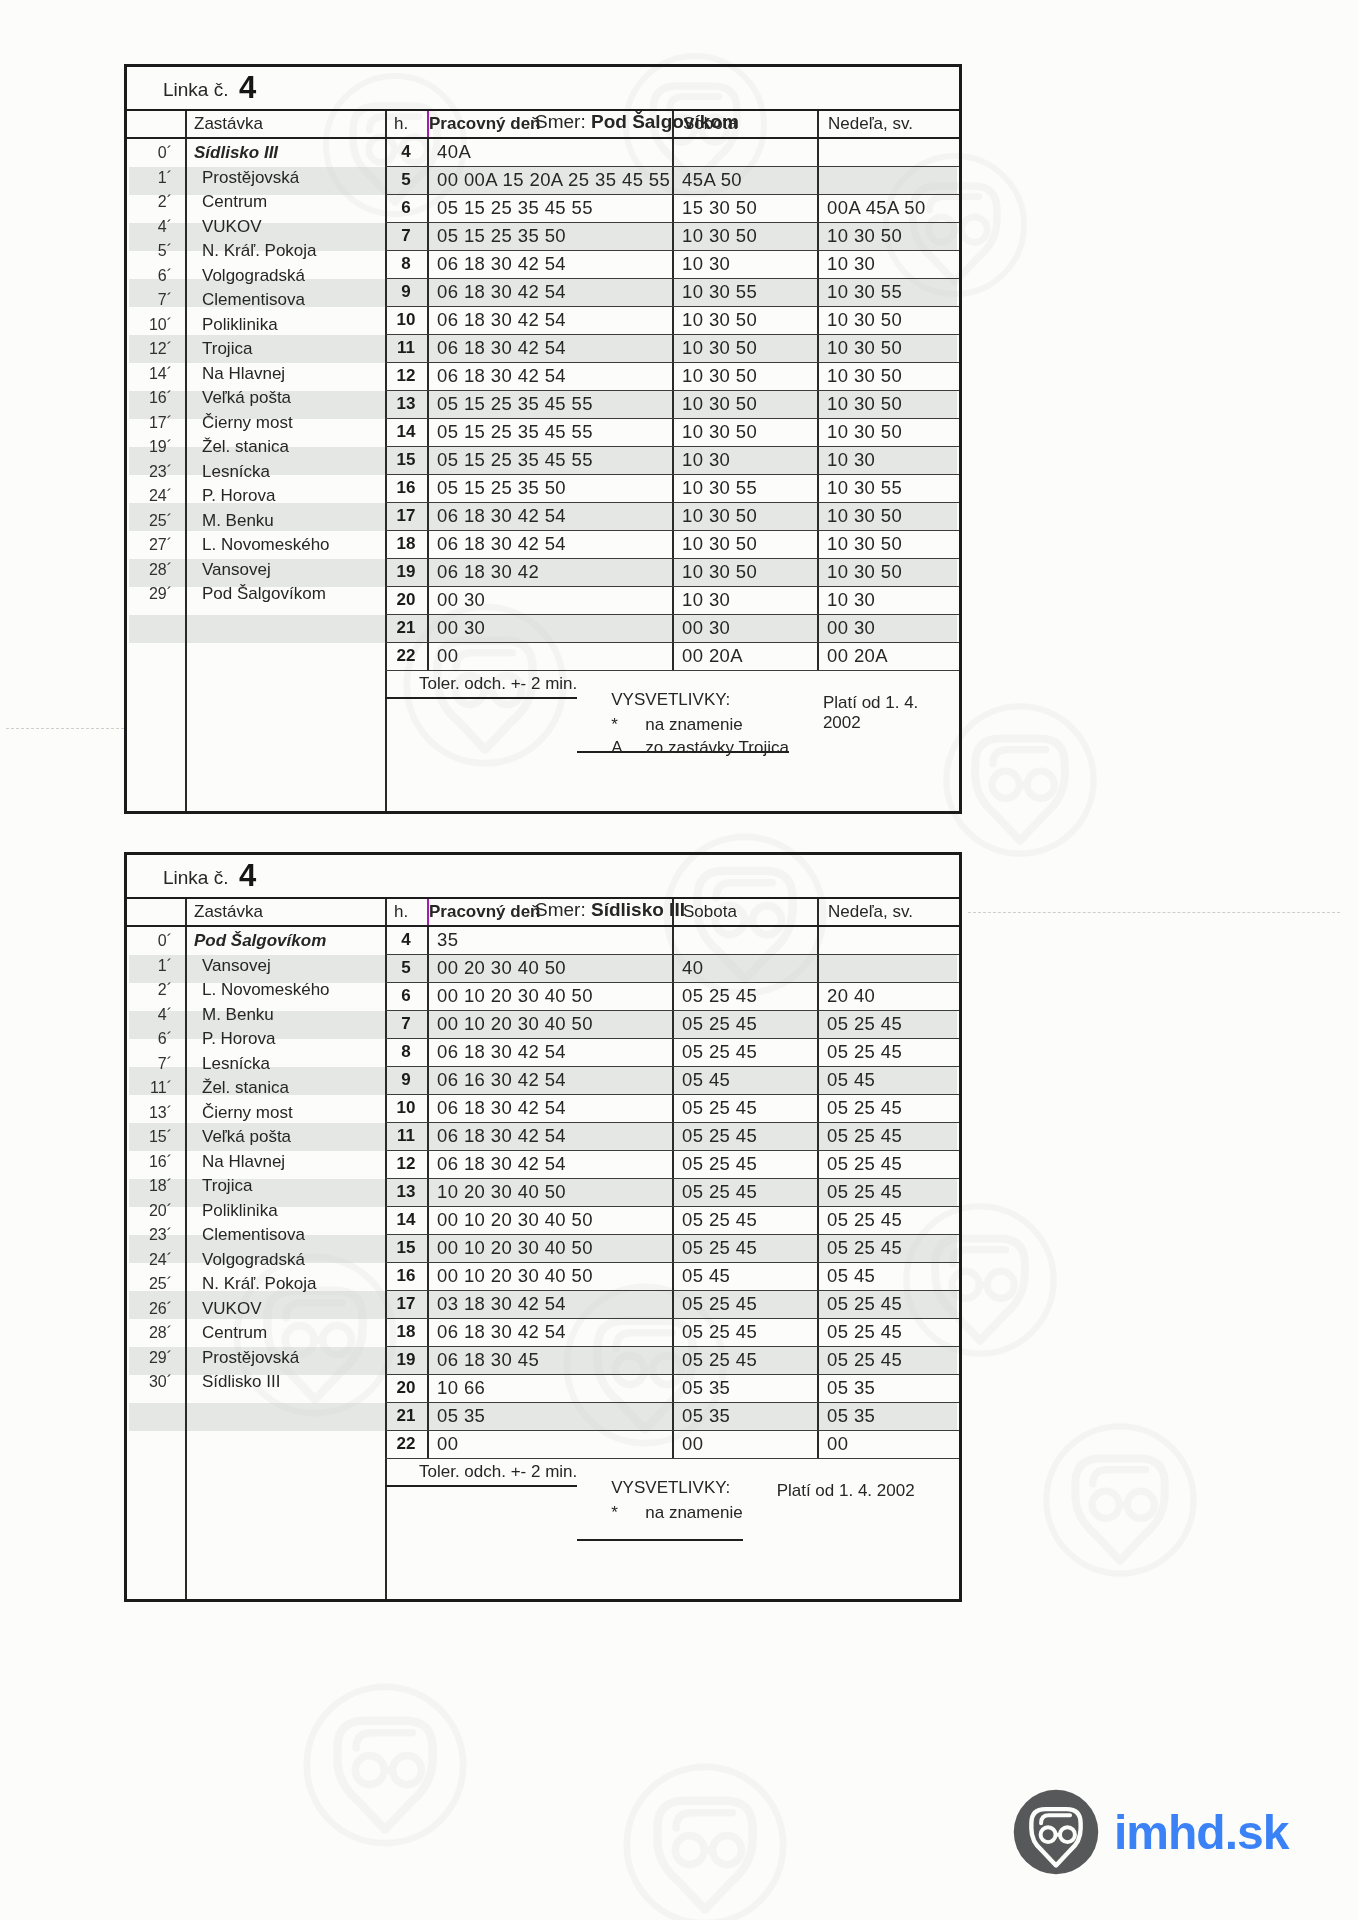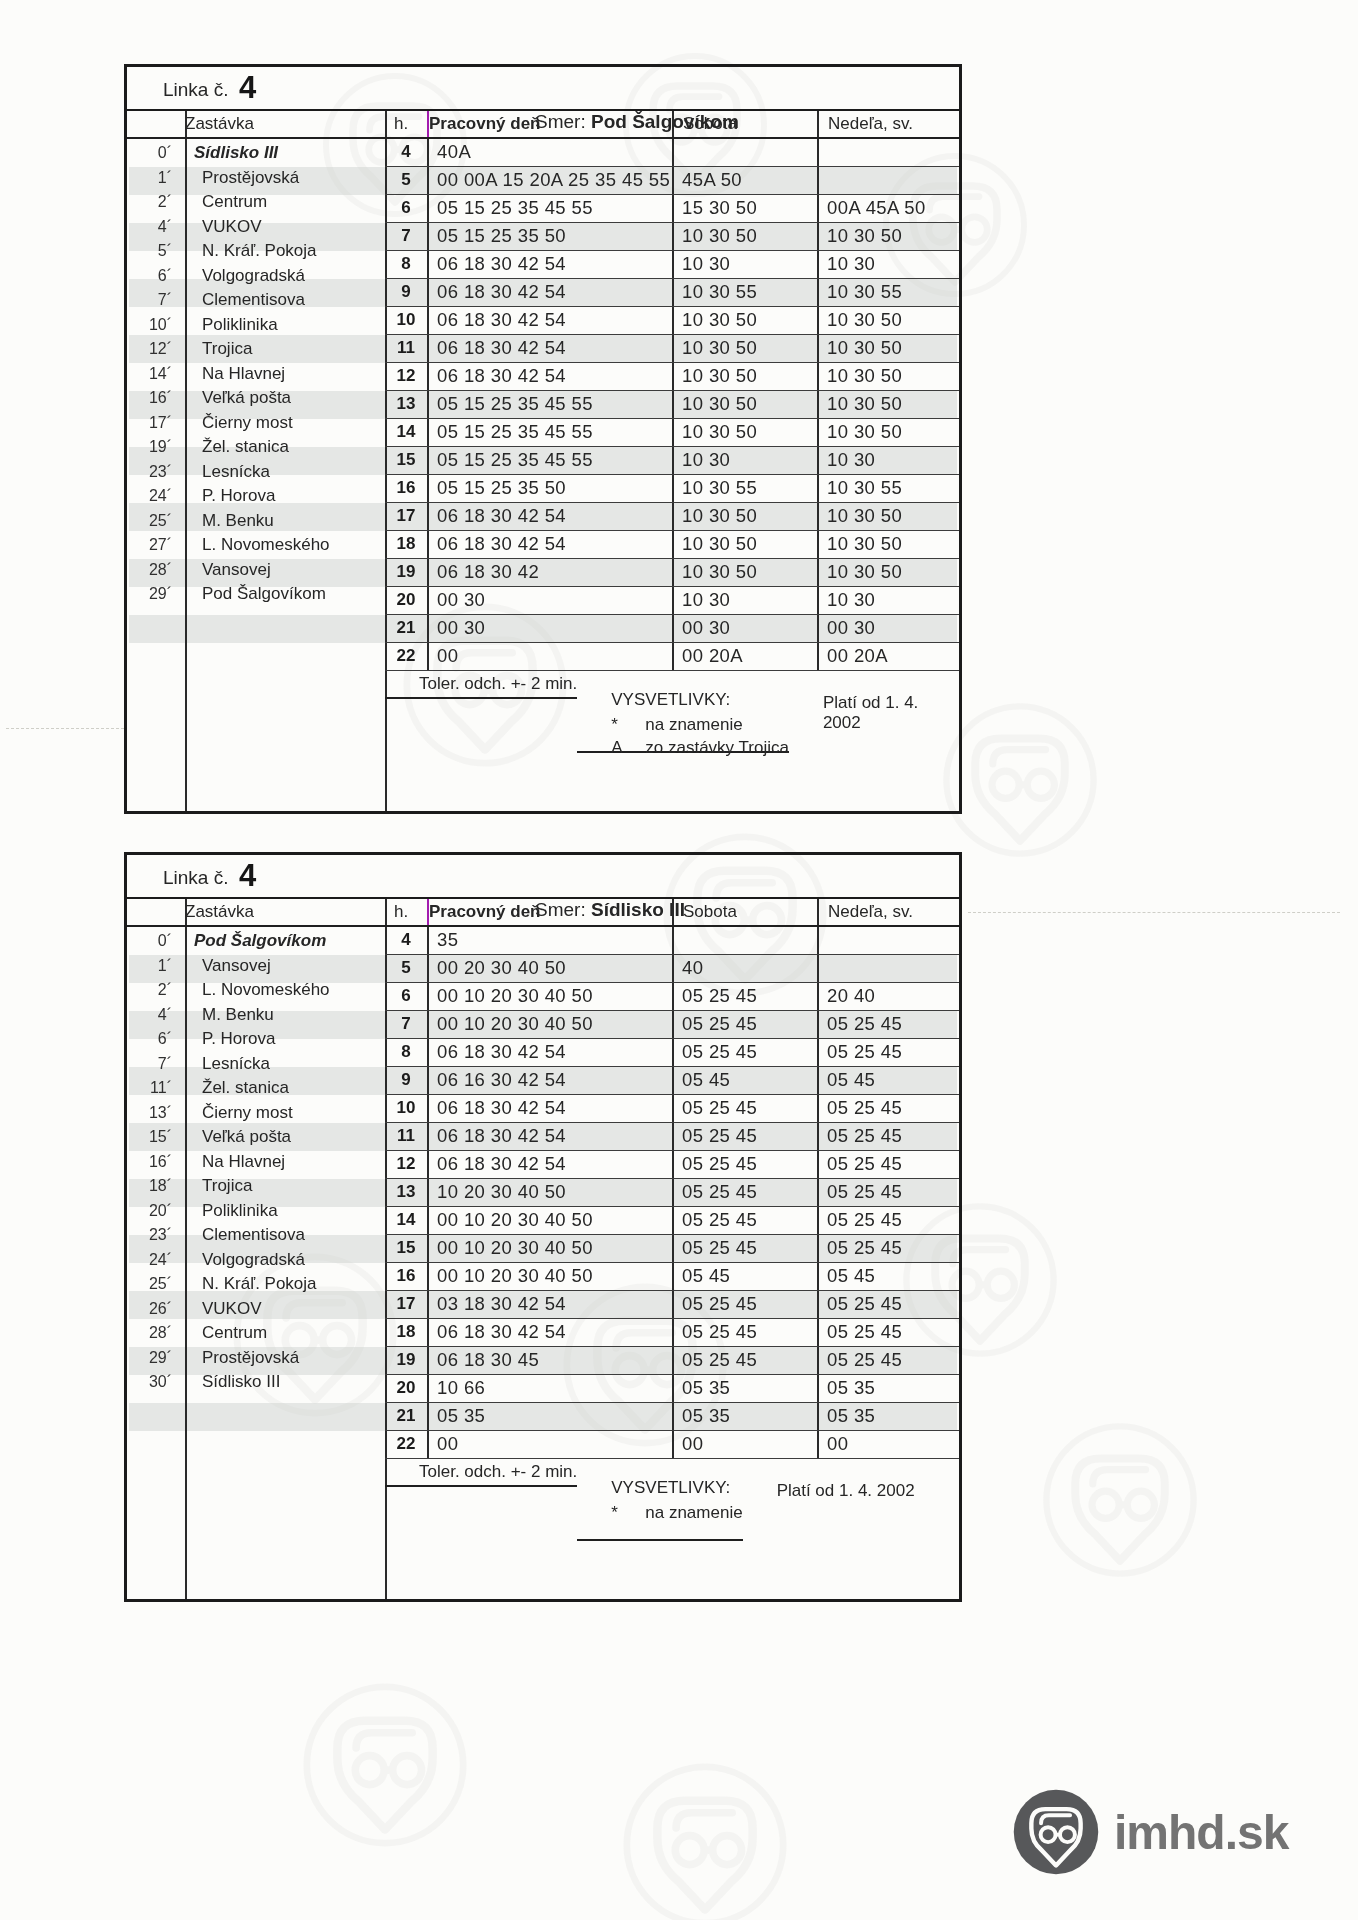--- a/index.html
+++ b/index.html
@@ -38,21 +38,21 @@
   .vline { position:absolute; top:0; bottom:0; width:0; border-left:2px solid #2a2a2a; }
   .v1 { left:58px; } .v2 { left:258px; }
 
   .tt-header {
     position:absolute; top:0; left:0; right:0; height:28px;
     box-sizing:border-box; border-bottom:2px solid #1f1f1f;
     display:grid; grid-template-columns:58px 200px 42px 245px 145px 142px;
     font-size:17px; line-height:25px;
   }
   .tt-header > div { box-sizing:border-box; white-space:nowrap; }
-  .hc.stop { }
+  .hc.stop { padding-left:9px; }
   .hc.hour { padding-left:9px; }
   .hc.wd   { text-align:left; border-left:2px solid #a21caf;font-weight:bold; }
   .hc.sat  { padding-left:9px; border-left:2px solid #2a2a2a; }
   .hc.sun  { padding-left:9px; border-left:2px solid #2a2a2a; }
 
   .stops { position:absolute; top:30px; left:0; width:258px; }
   .srow  { display:grid; grid-template-columns:58px 200px; height:24.5px; font-size:17px; line-height:24.5px; }
   .smin  { text-align:right; padding-right:13px; font-size:16px; color:#303030; }
   .sname { padding-left:17px; white-space:nowrap; }
   .srow.terminal .sname { padding-left:9px; font-weight:bold; font-style:italic; }
@@ -72,21 +72,21 @@
             font-size:17px; line-height:25px; padding-left:34px; }
   .legend { height:82px; box-sizing:border-box; border-bottom:2px solid #1f1f1f;
             padding:19px 0 0 34px; font-size:17px; }
   .legend-title { margin-bottom:3px; }
   .lrow { display:flex; height:23px; line-height:23px; }
   .lsym { width:34px; }
   .valid { flex:1; font-size:17px; padding-left:34px; padding-top:22px; }
 
   
   .brand { position:absolute; left:1012px; top:1788px; display:flex; align-items:center; }
-  .brand-text { font-size:48px; font-weight:bold; color:#737373; letter-spacing:-1px; margin-left:14px; }
+  .brand-text { font-size:48px; font-weight:bold; color:#3b82f6; letter-spacing:-1px; margin-left:14px; }
 </style>
 </head>
 <body>
 
 <div class="page" id="page">
 
   <svg width="0" height="0" style="position:absolute">
     <defs>
       <g id="pinbus">
         <path d="M50 88 L34 71 Q22 61 22 46 L22 40 Q22 24 38 24 L62 24 Q78 24 78 40 L78 46 Q78 61 66 71 Z" fill="none" stroke-width="5" stroke-linejoin="round"></path>

